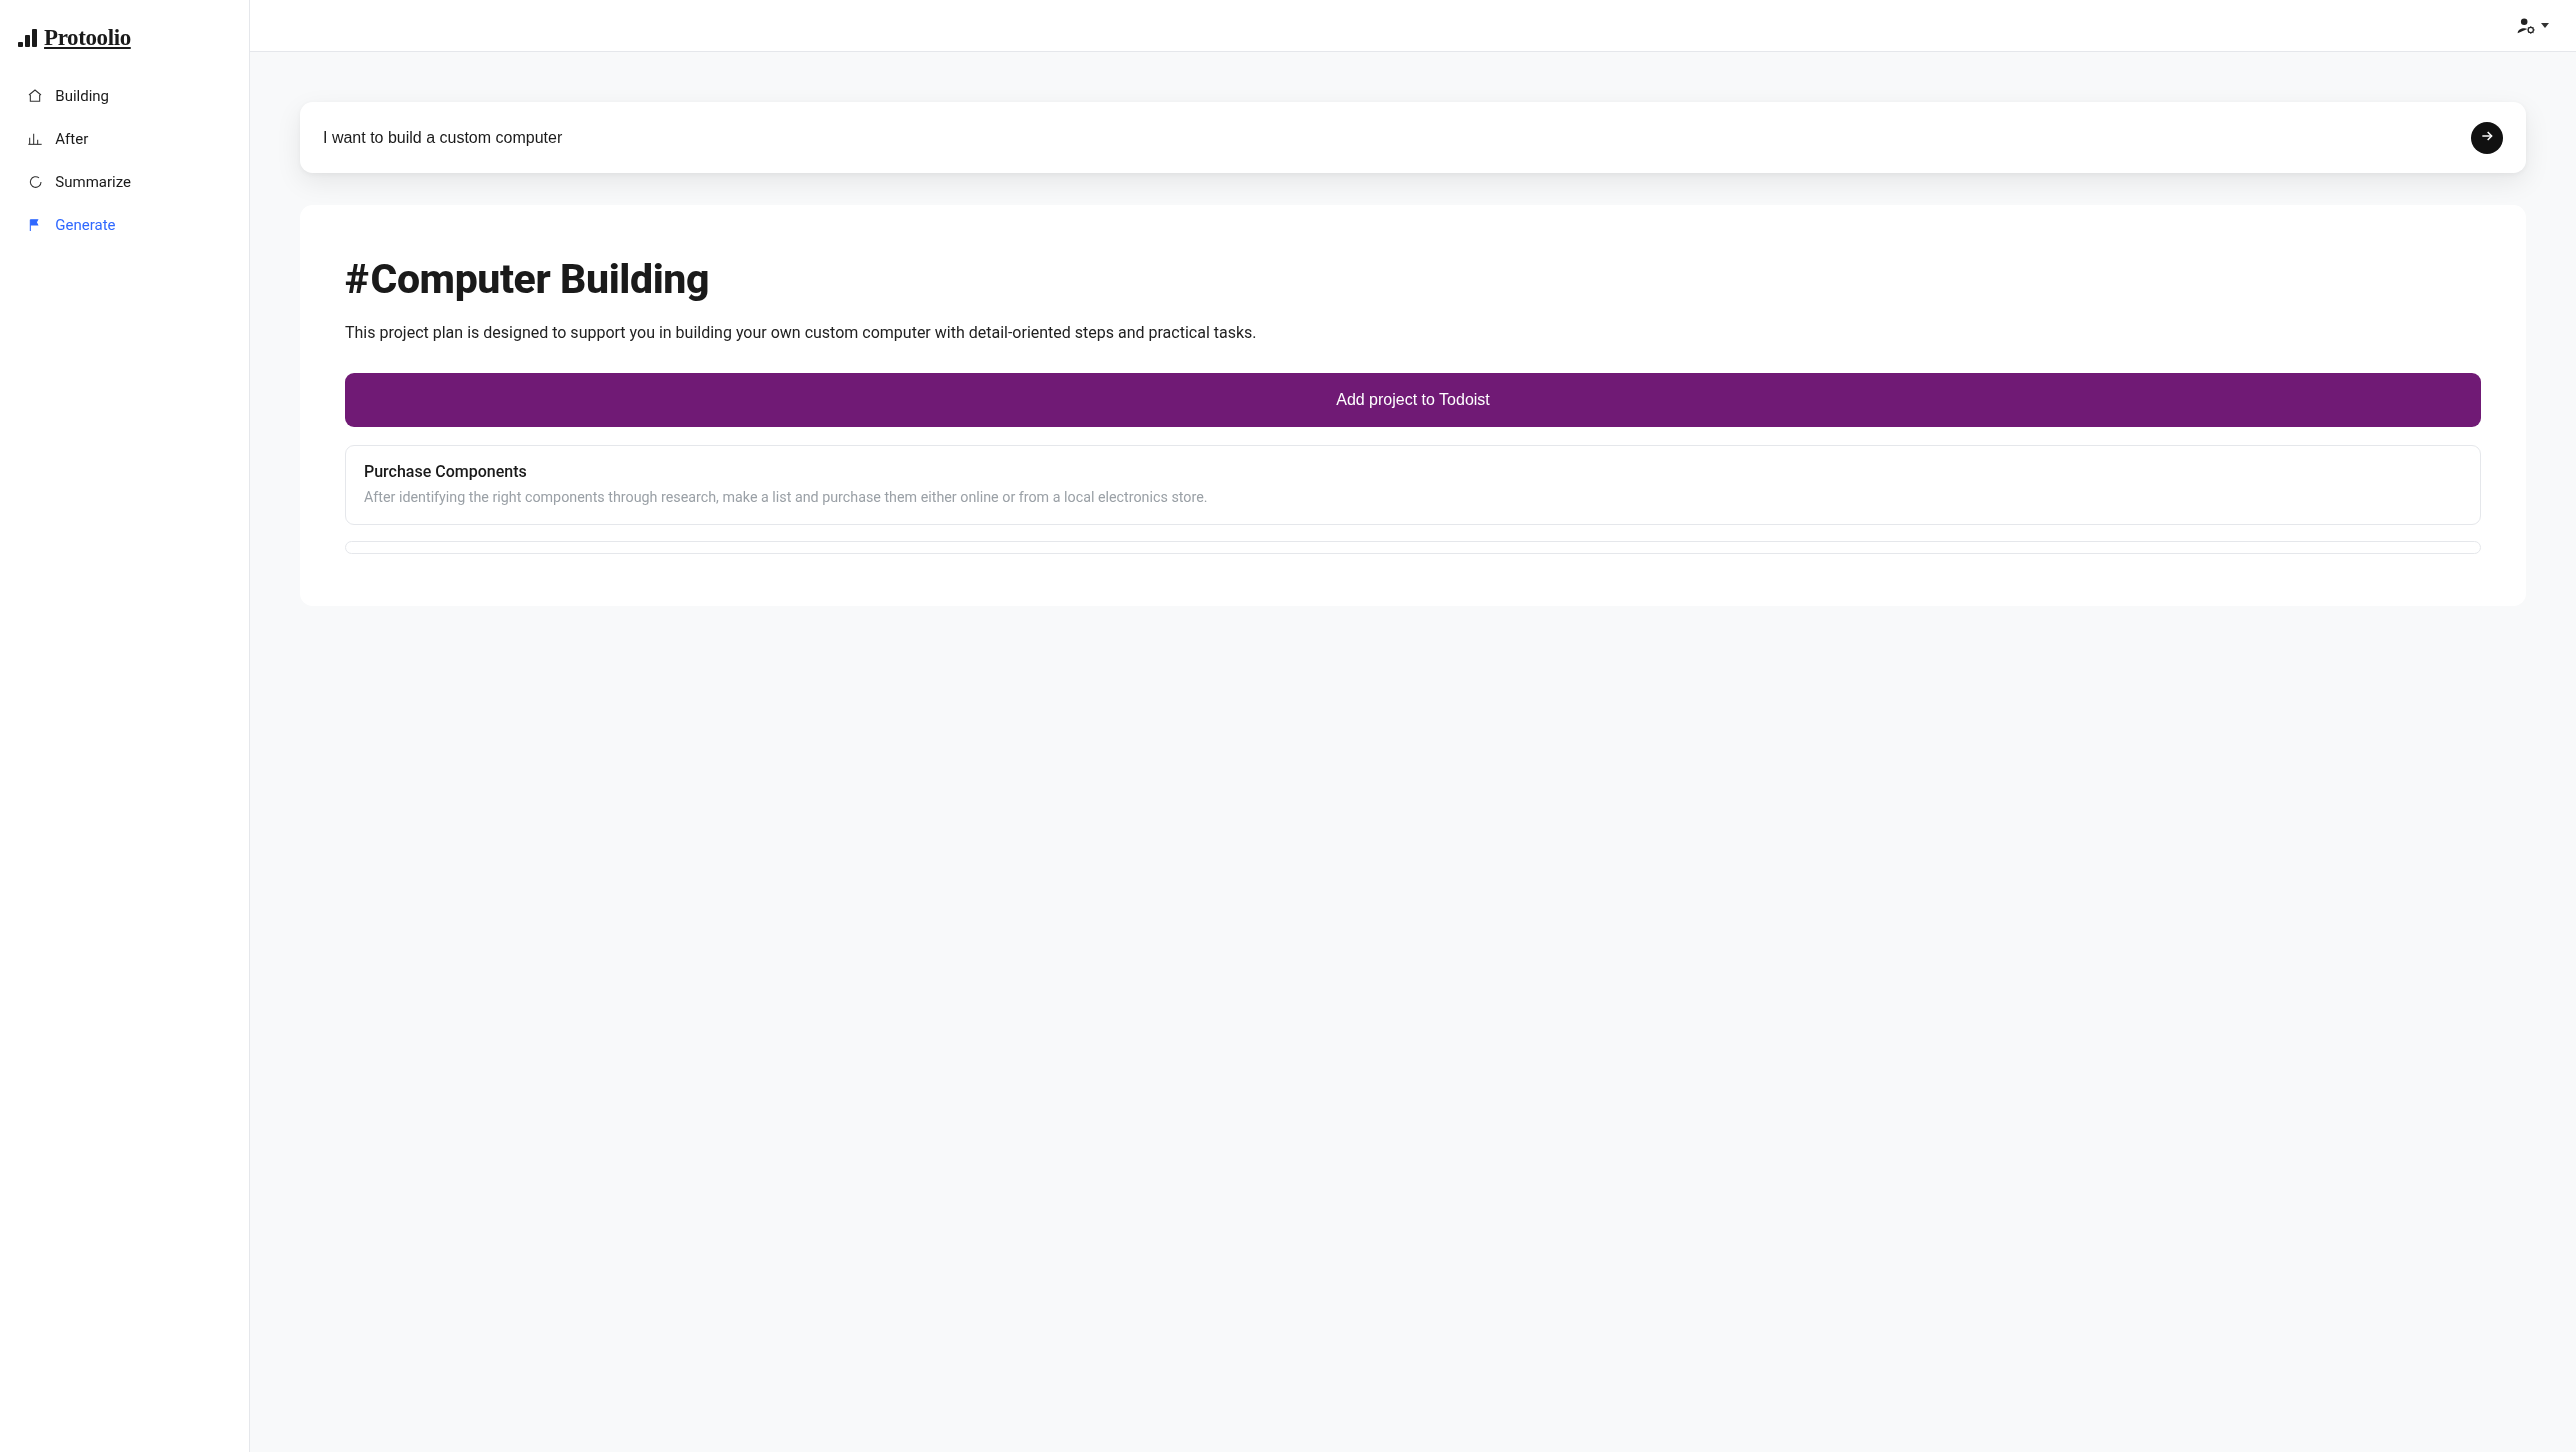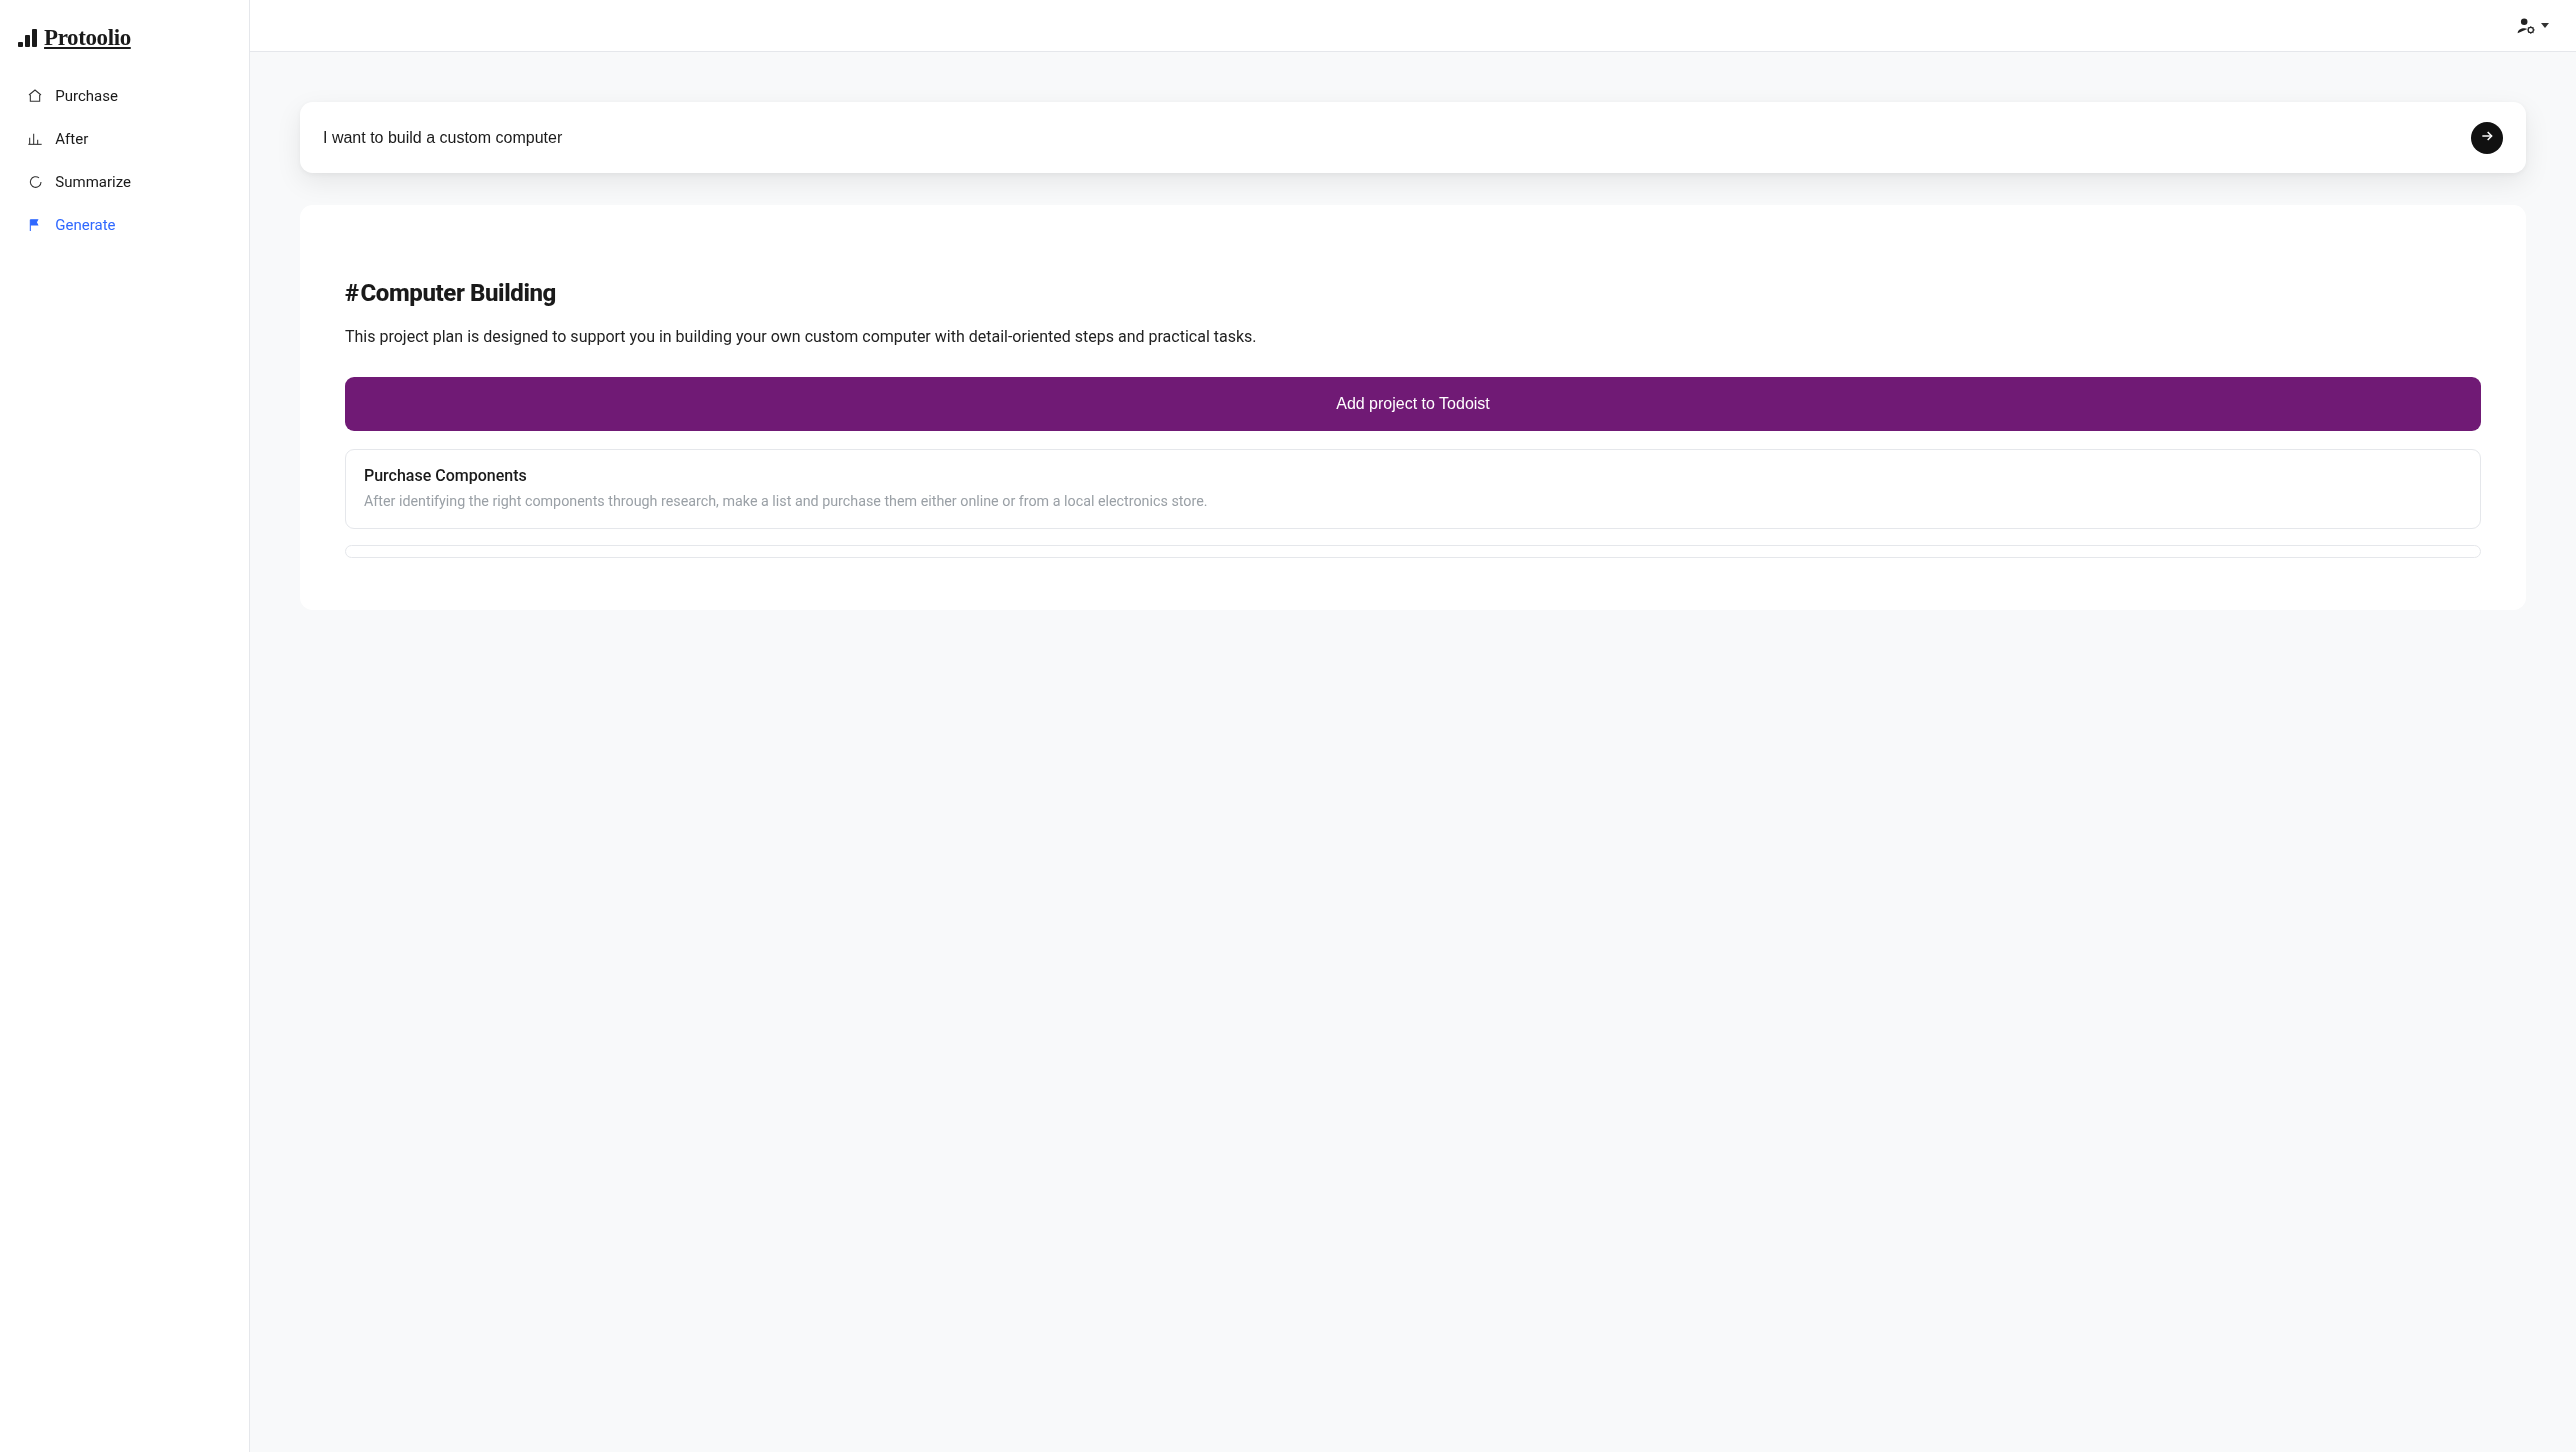--- a/index.html
+++ b/index.html
@@ -96,25 +96,24 @@
   cursor:pointer;
 }
 .submit-btn svg { width:16px; height:16px; stroke:#fff; fill:none; stroke-width:2.2; }
 
 .result-card {
   background:#ffffff;
   border-radius:12.5px;
   padding: 50px 45px 36px 45px;
 }
 .project-title {
-  font-size:24px;
+  font-size:41px;
   font-weight:800;
   letter-spacing:-0.4px;
   margin-bottom: 18px;
-  margin-top: 24px;
 }
 .project-title .hash { margin-right:1.8px; }
 .project-desc {
   font-size:16px;
   line-height:1.55;
   color:#222;
   margin-bottom: 27px;
 }
 .todoist-btn {
   width:100%;
@@ -162,21 +161,21 @@
 
     <nav class="nav">
 
       <div class="nav-item">
         <span class="nav-icon">
           <svg viewBox="0 0 24 24">
               <path d="M3 10.5 12 3l9 7.5"></path>
               <path d="M5 10v10h14V10"></path>
             </svg>
         </span>
-        <span>Purchase</span>
+        <span>Building</span>
       </div>
 
       <div class="nav-item">
         <span class="nav-icon">
           <svg viewBox="0 0 24 24">
               <path d="M4 20V10"></path>
               <path d="M10 20V4"></path>
               <path d="M16 20v-7"></path>
               <path d="M2 20h20"></path>
             </svg>

